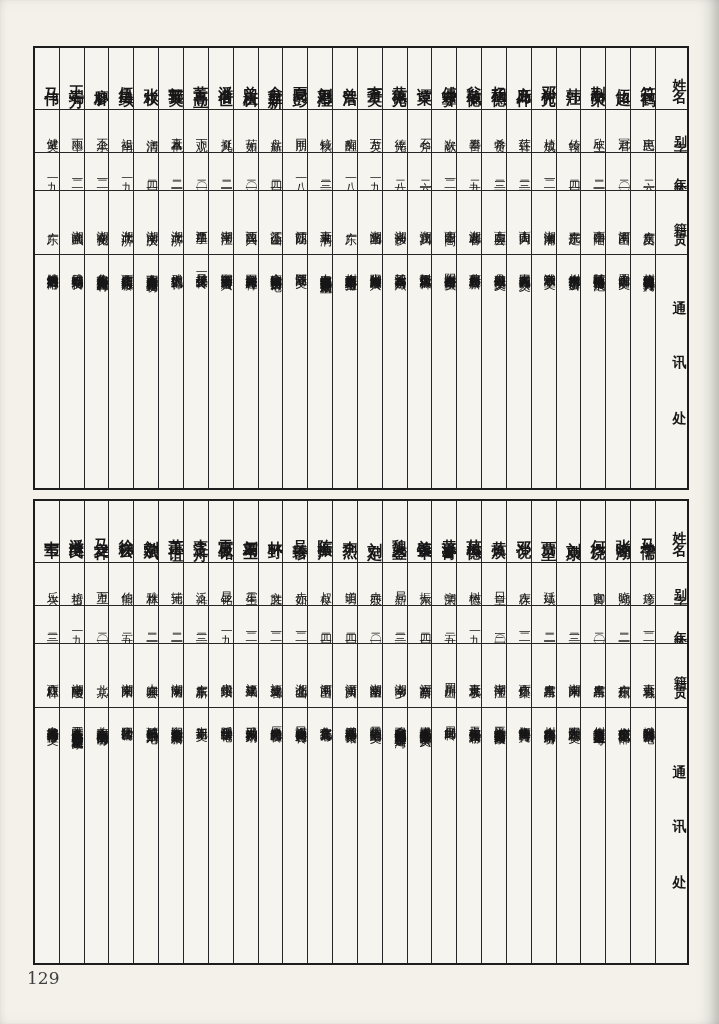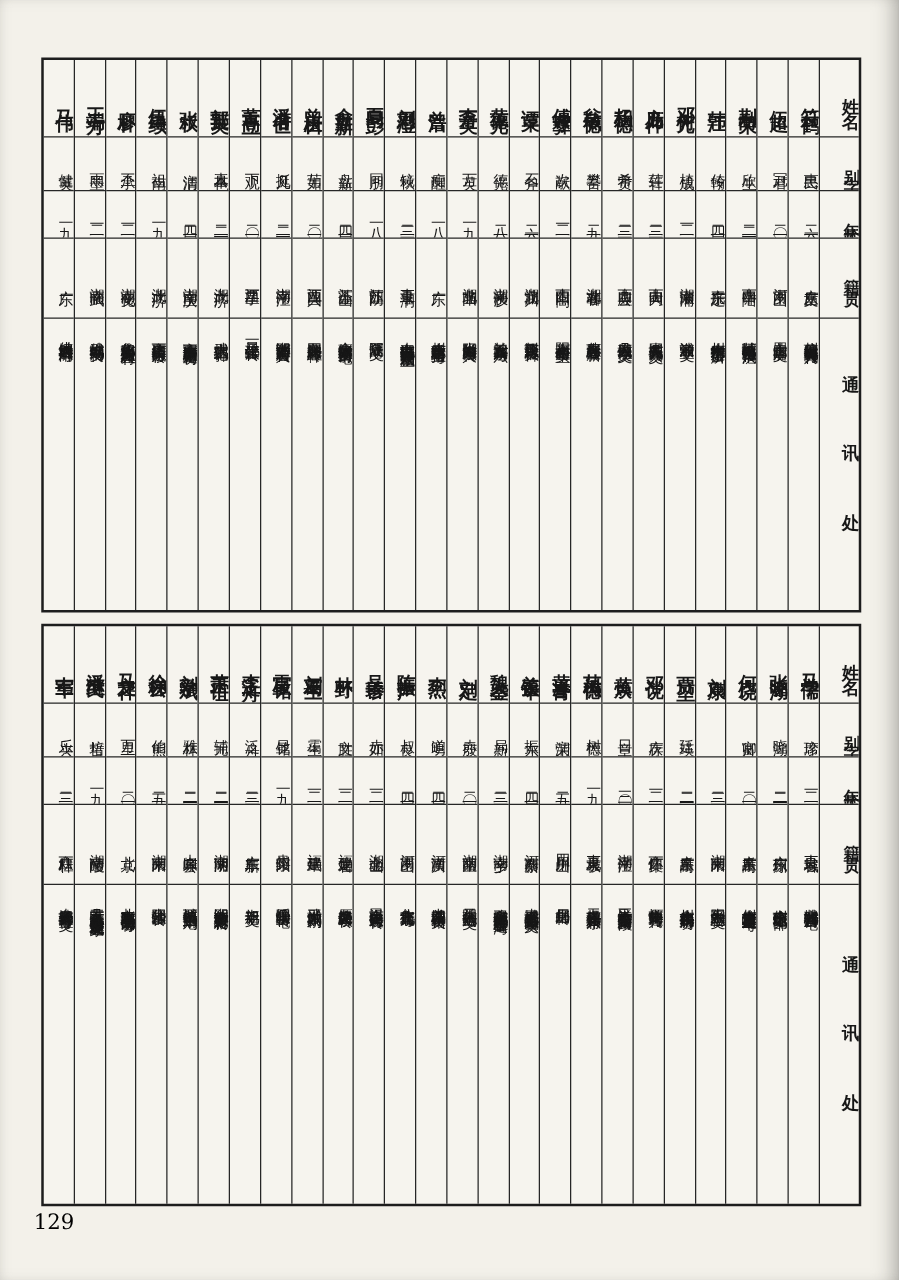--- a/index.html
+++ b/index.html
@@ -59,21 +59,21 @@
   .header-col .cell.name{letter-spacing:12px;}
   .header-col .cell.zi{letter-spacing:6px;font-size:13px;}
   .header-col .cell.age{letter-spacing:4px;font-size:13px;}
   .header-col .cell.origin{letter-spacing:10px;font-size:13px;}
   .header-col .cell.address{
     text-align:center;letter-spacing:56px;font-size:14px;padding-top:0;
   }
   .page-number{
     position:absolute;left:27px;top:968px;
     font-family:"DejaVu Serif",serif;
-    font-size:17px;color:#000000;
+    font-size:17px;color:#404040;
   }
 </style>
 </head>
 <body>
 
 <div class="page">
   <div class="vtable" id="table-top">
       <div class="col header-col">
         <div class="cell name">姓名</div>
         <div class="cell zi">别字</div>

